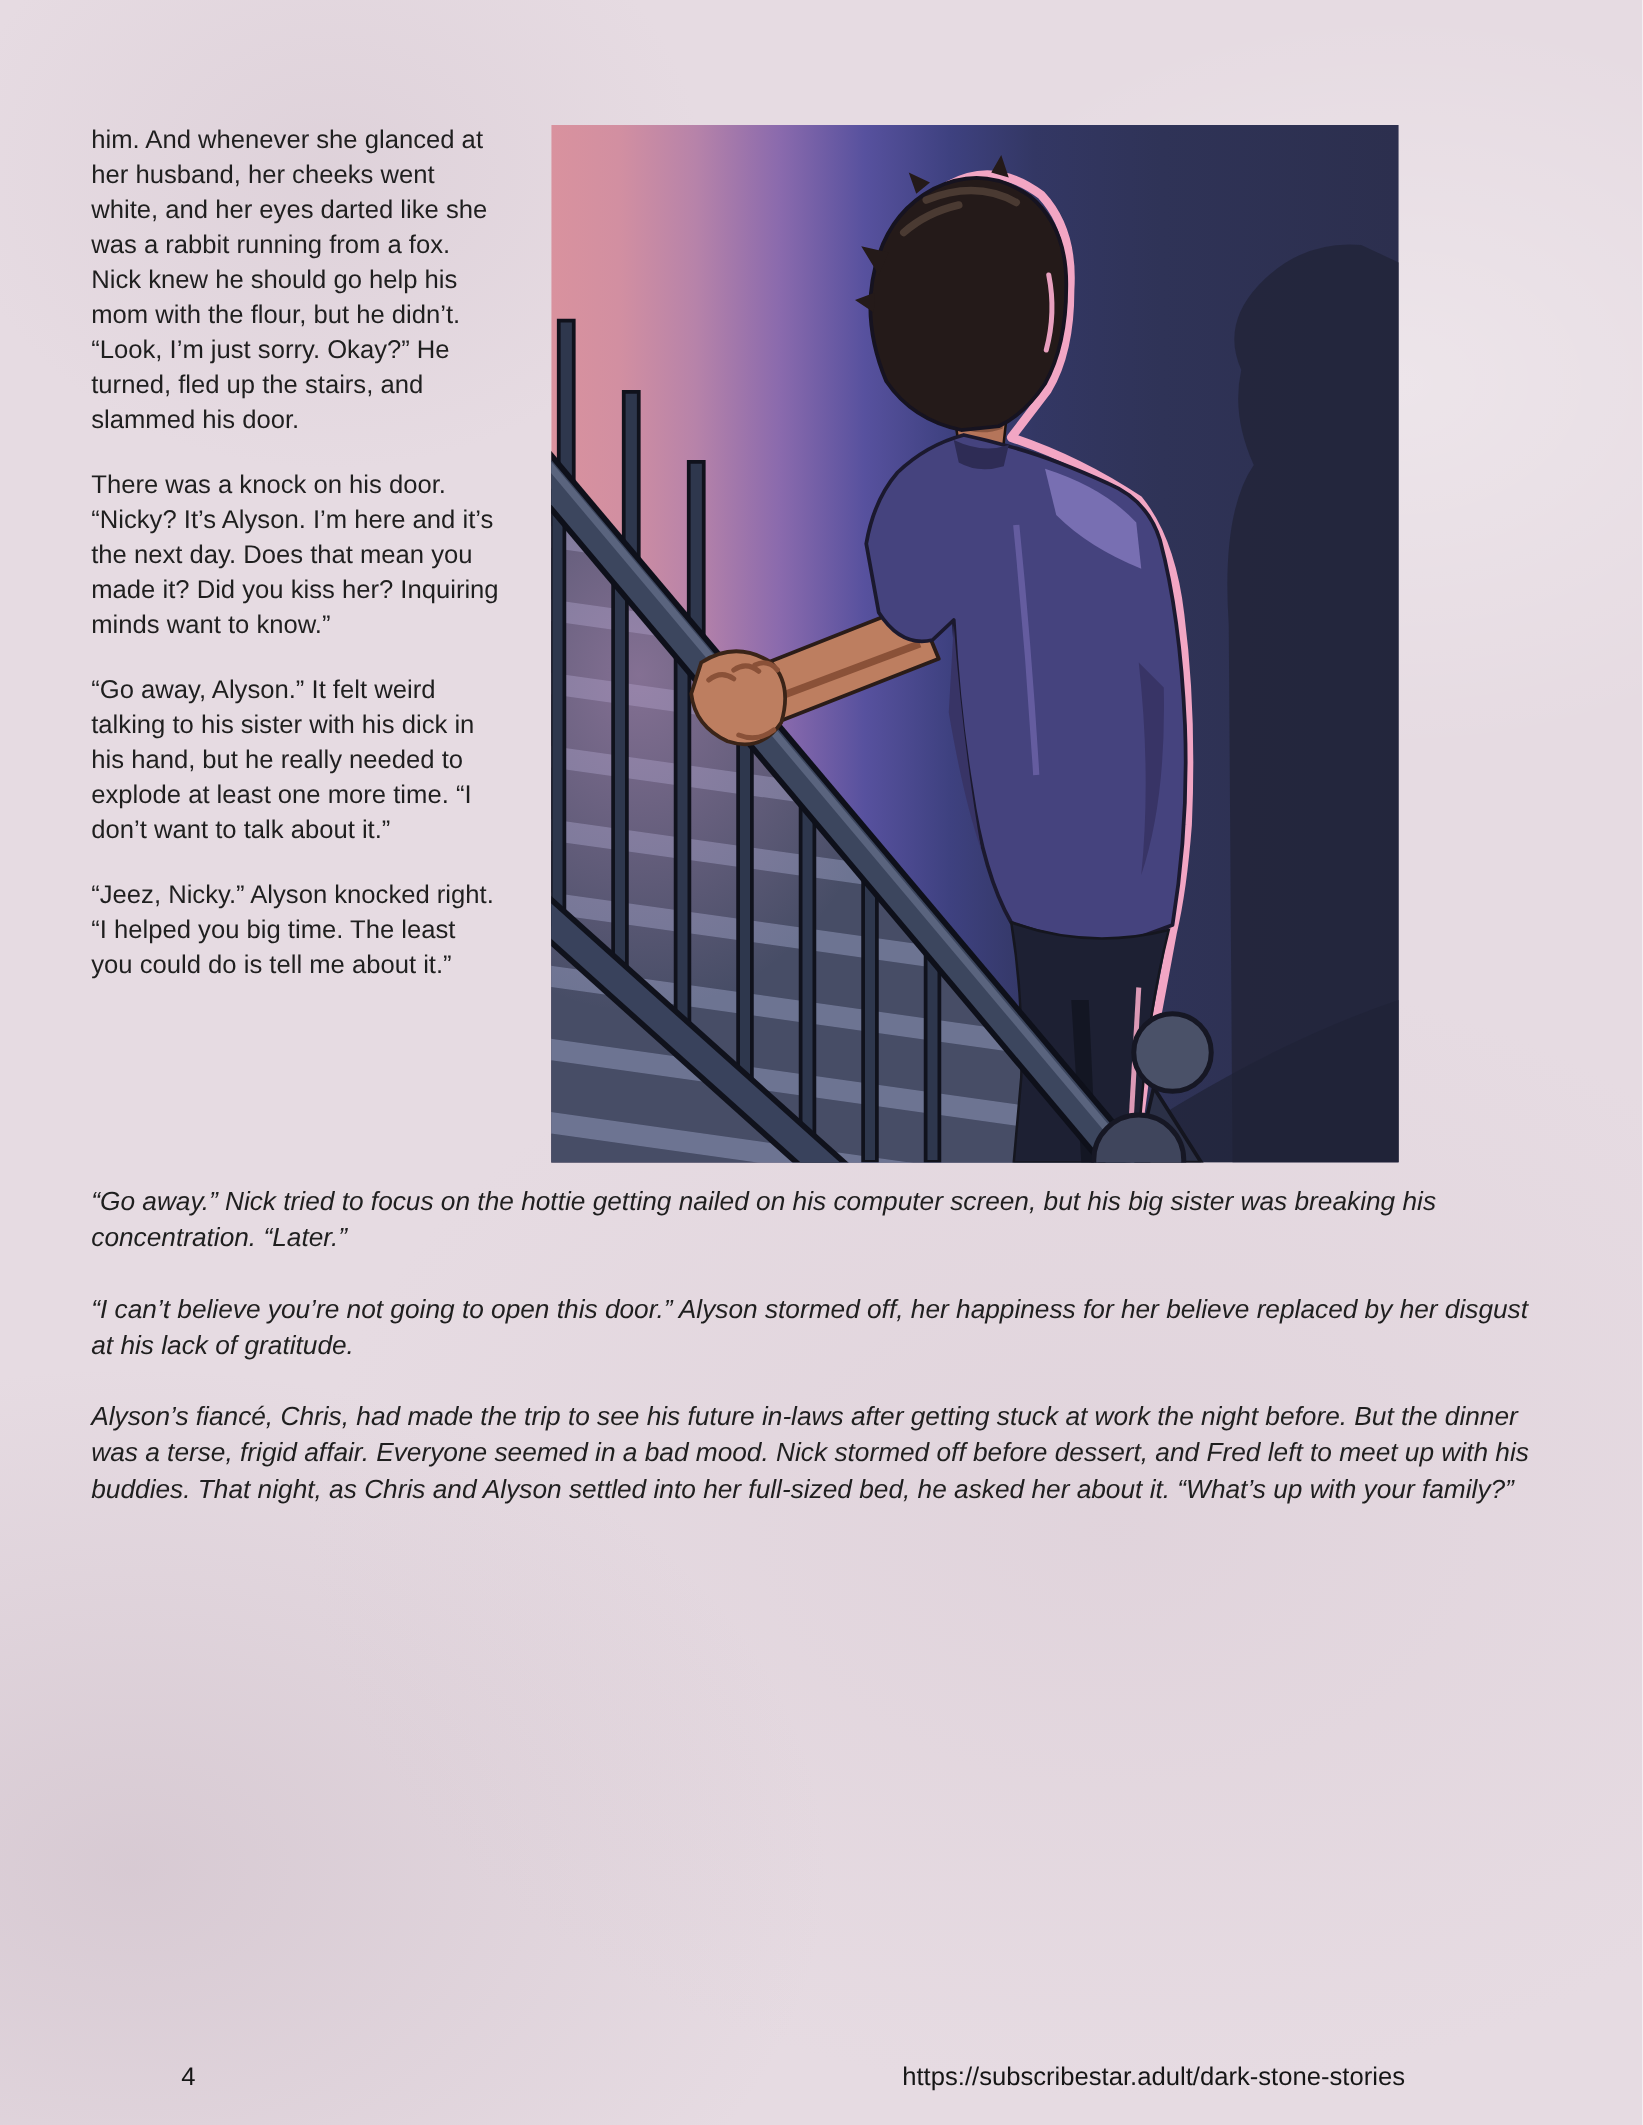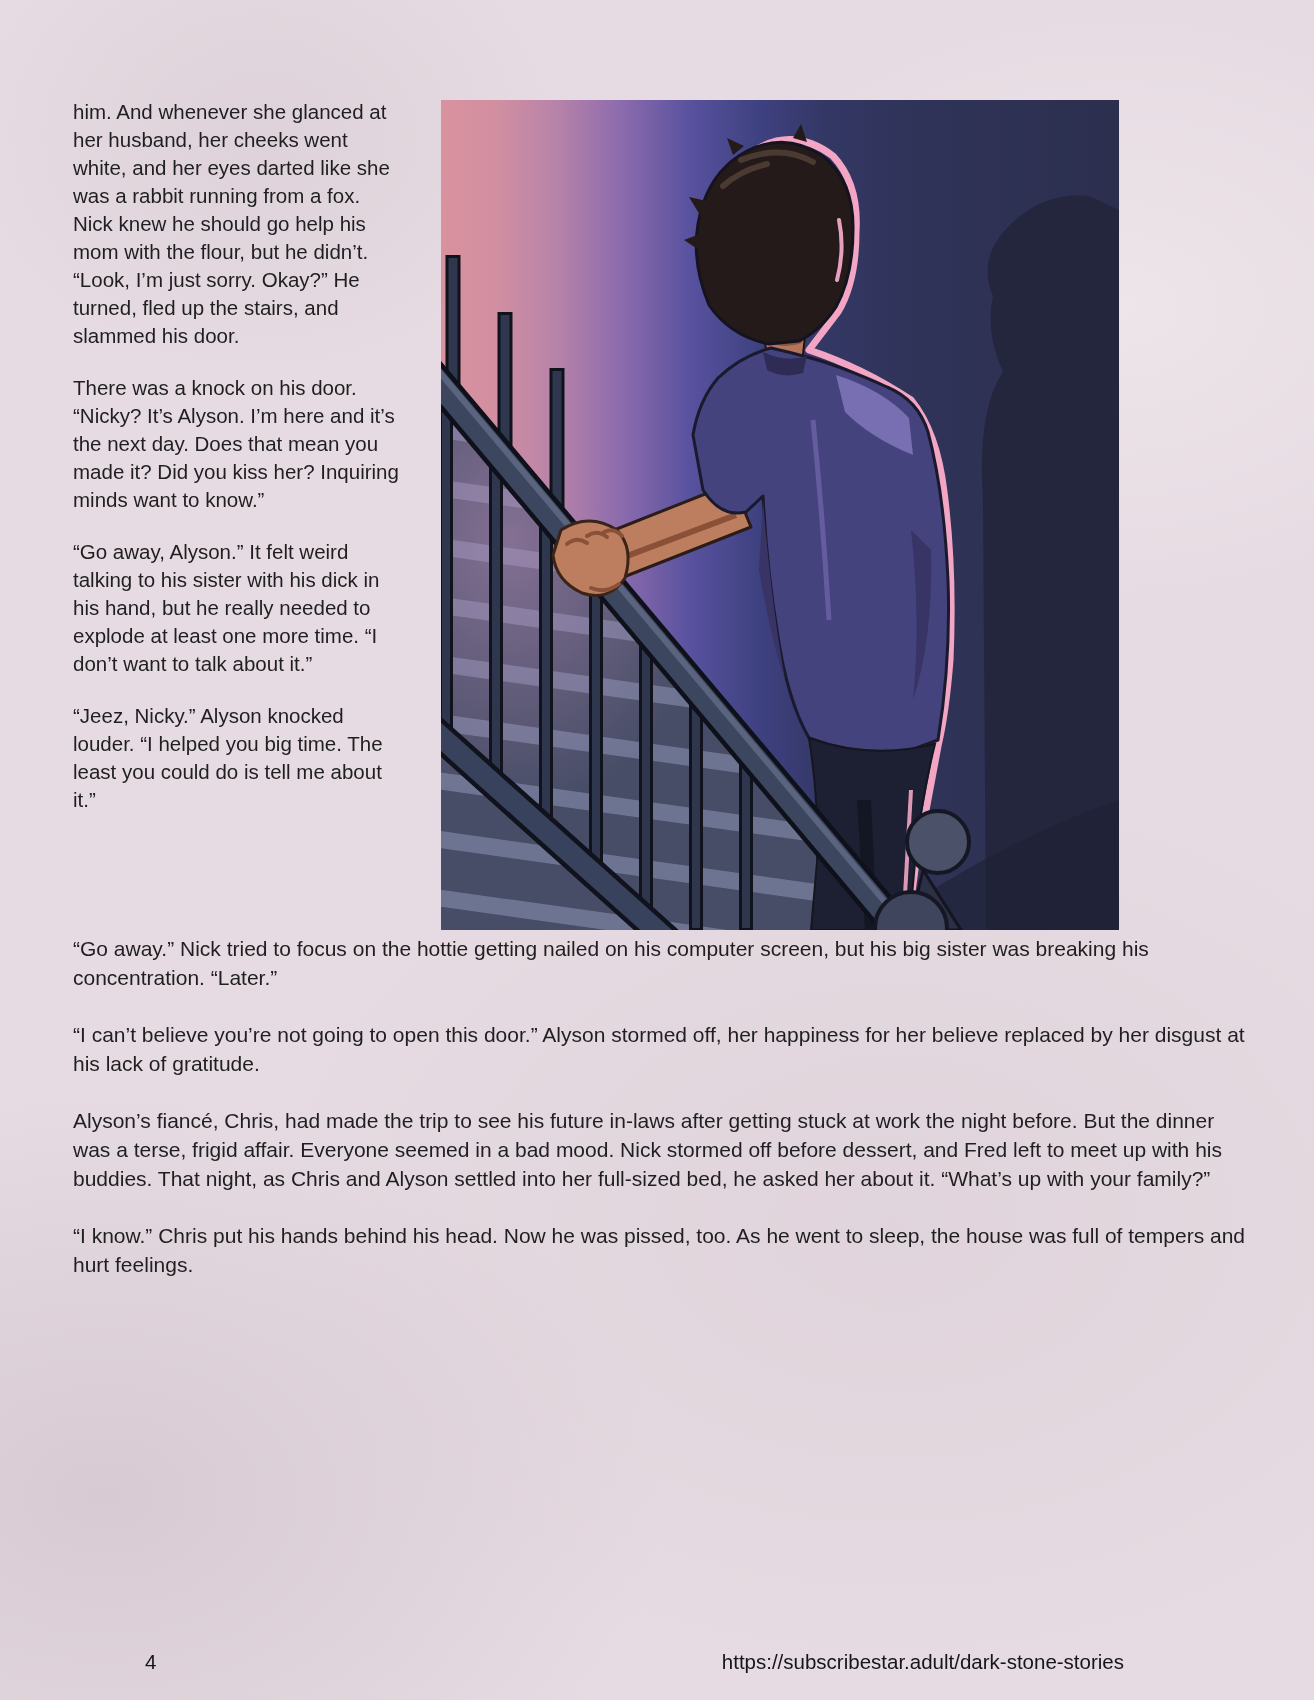--- a/index.html
+++ b/index.html
@@ -27,24 +27,25 @@
   }
   .text-column p { margin: 0 0 24px 0; }
   .illustration {
     margin: 2px 0 0 0;
     width: 678px;
     height: 830px;
     flex: 0 0 678px;
     line-height: 0;
   }
   .full-section {
-    margin-top: 4px;
+    margin-top: 17px;
     width: 1172px;
     font-size: 21px;
     line-height: 29px;
+    font-style: italic;
   }
   .full-section p { margin: 0 0 28px 0; }
   .footer {
     position: absolute;
     left: 0; right: 0; bottom: 26px;
     display: flex;
     justify-content: space-between;
     align-items: baseline;
     padding: 0 190px 0 145px;
     font-size: 20.5px;
@@ -56,21 +57,21 @@
 <body>
 
 <div class="page">
   <div class="content">
 
     <div class="top-section">
       <div class="text-column">
         <p>him. And whenever she glanced at her husband, her cheeks went white, and her eyes darted like she was a rabbit running from a fox. Nick knew he should go help his mom with the flour, but he didn’t. “Look, I’m just sorry. Okay?” He turned, fled up the stairs, and slammed his door.</p>
         <p>There was a knock on his door. “Nicky? It’s Alyson. I’m here and it’s the next day. Does that mean you made it? Did you kiss her? Inquiring minds want to know.”</p>
         <p>“Go away, Alyson.” It felt weird talking to his sister with his dick in his hand, but he really needed to explode at least one more time. “I don’t want to talk about it.”</p>
-        <p>“Jeez, Nicky.” Alyson knocked louder. “I helped you big time. The least you could do is tell me about it.”</p>
+        <p>“Jeez, Nicky.” Alyson knocked right. “I helped you big time. The least you could do is tell me about it.”</p>
       </div>
 
       <figure class="illustration" role="img" style="margin:2px 0 0 0;" aria-label="Digital illustration of a boy seen from behind in a purple t-shirt and dark pants climbing a dim staircase, hand gripping the rail, pink rim light on his silhouette, his shadow cast on a navy wall lit pink-to-blue from the left">
         <svg width="678" height="830" viewBox="0 0 678 830" xmlns="http://www.w3.org/2000/svg">
           <defs>
             <linearGradient id="wallGrad" x1="0" y1="0" x2="1" y2="0">
               <stop offset="0" stop-color="#d9929e"></stop>
               <stop offset="0.08" stop-color="#d28fa1"></stop>
               <stop offset="0.17" stop-color="#b783a9"></stop>
               <stop offset="0.27" stop-color="#8a6aad"></stop>
@@ -212,21 +213,20 @@
             <circle cx="470" cy="828" r="36" fill="#3f455c" stroke="#161724" stroke-width="4"></circle>
           </g>
         </svg>
       </figure>
     </div>
 
     <div class="full-section">
       <p>“Go away.” Nick tried to focus on the hottie getting nailed on his computer screen, but his big sister was breaking his concentration. “Later.”</p>
       <p>“I can’t believe you’re not going to open this door.” Alyson stormed off, her happiness for her believe replaced by her disgust at his lack of gratitude.</p>
       <p>Alyson’s fiancé, Chris, had made the trip to see his future in-laws after getting stuck at work the night before. But the dinner was a terse, frigid affair. Everyone seemed in a bad mood. Nick stormed off before dessert, and Fred left to meet up with his buddies. That night, as Chris and Alyson settled into her full-sized bed, he asked her about it. “What’s up with your family?”</p>
-      <p>“I know.” Chris put his hands behind his head. Now he was pissed, too. As he went to sleep, the house was full of tempers and hurt feelings.</p>
     </div>
   </div>
 
   <div class="footer">
     <span>4</span>
     <a class="url" href="#">https://subscribestar.adult/dark-stone-stories</a>
   </div>
 </div>
 
 </body></html>

